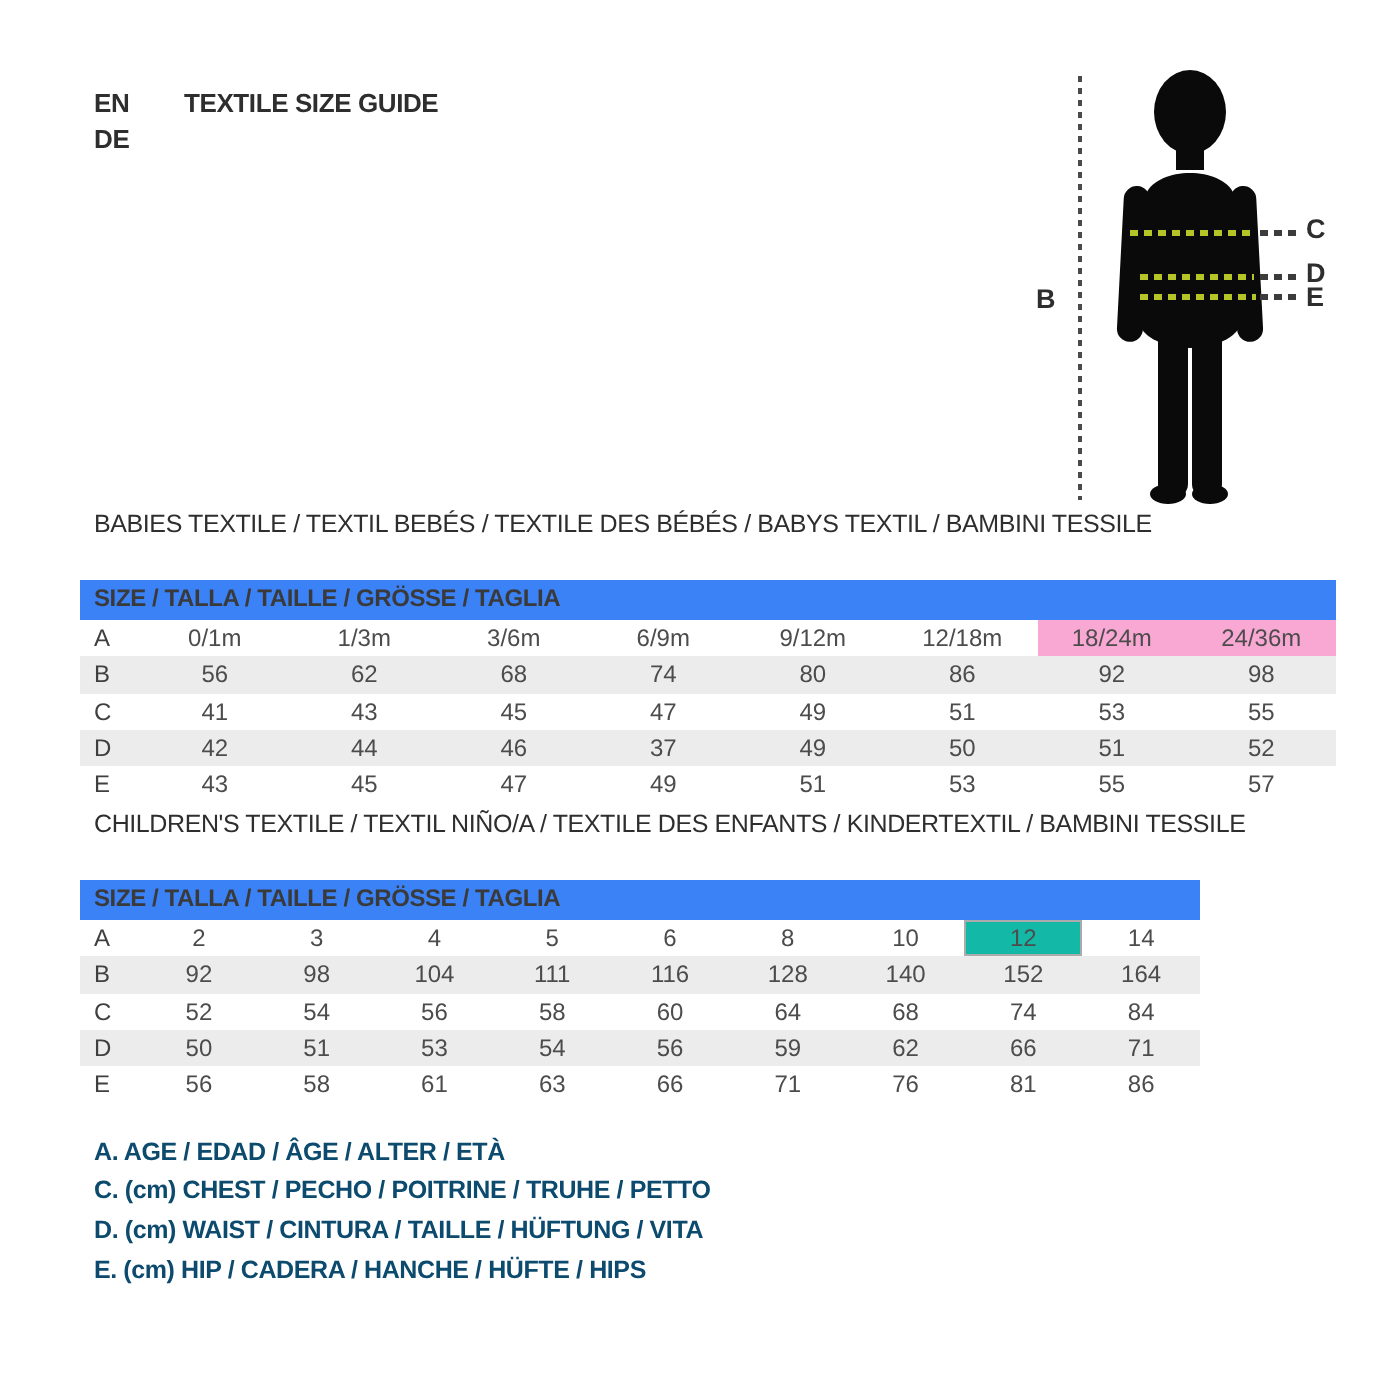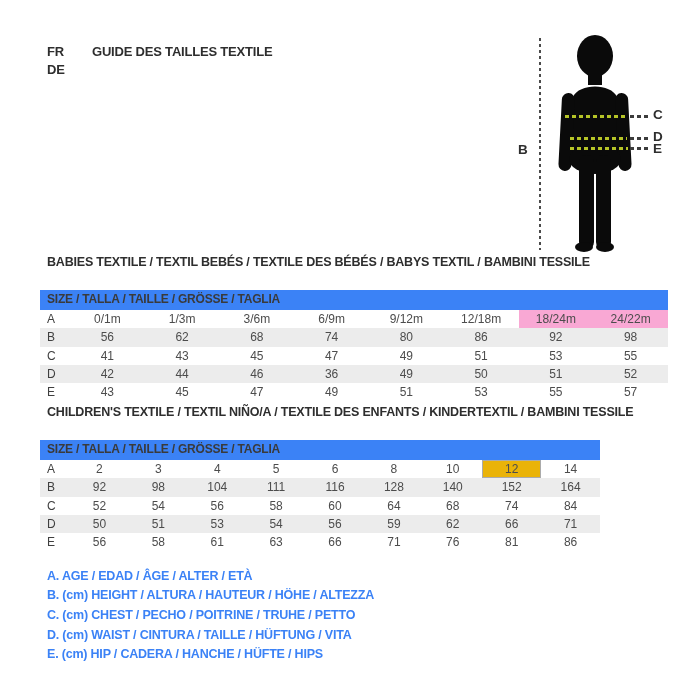--- a/index.html
+++ b/index.html
@@ -14,48 +14,48 @@
   
   .vline{position:absolute;left:539px;top:38px;width:2px;height:212px;
     background:repeating-linear-gradient(to bottom,#4a4a4a 0 3px,transparent 3px 6px);}
   .mline-green{position:absolute;height:3px;
     background:repeating-linear-gradient(to right,#b5c427 0 4px,transparent 4px 7px);}
   .mline-dark{position:absolute;height:3px;
     background:repeating-linear-gradient(to right,#3c3c3c 0 4px,transparent 4px 7px);}
   .fig-label{position:absolute;font-weight:bold;font-size:13.5px;color:#2e2e2e;}
   #silhouette{position:absolute;left:553px;top:33px;}
   
-  .section-title{position:absolute;left:47px;font-size:12.5px;font-weight:bold;letter-spacing:-0.2px;color:#2e2e2e;white-space:nowrap;}
+  .section-title{position:absolute;left:47px;font-size:12.5px;font-weight:normal;letter-spacing:-0.2px;color:#2e2e2e;white-space:nowrap;}
   #babies-title{top:255px;}
   #children-title{top:405px;text-align:center;}
   
   .size-table{position:absolute;left:40px;}
   #babies-table{top:290px;width:628px;}
   #children-table{top:440px;width:560px;}
   .thead{height:20px;line-height:18px;background:#3b82f6;padding-left:7px;box-sizing:border-box;
     font-weight:bold;font-size:12px;letter-spacing:-0.2px;color:#3a3a3a;}
   .trow{display:flex;height:18.3px;font-size:12px;color:#4c4c4c;}
   .trow.stripe{background:#ececec;}
   .cell-label{flex:0 0 30px;width:30px;padding-left:7px;box-sizing:border-box;line-height:18.3px;color:#3f3f3f;}
   .cell{flex:1;text-align:center;line-height:18.3px;}
-  .cell.hl{background:#eab308;box-shadow:inset 0 0 0 1px #ababab;}
+  .cell.hl{background:#14b8a6;box-shadow:inset 0 0 0 1px #ababab;}
   .cell.shaded{background:#f9a8d4;}
   
   .legend{position:absolute;left:47px;top:566px;}
-  .legend-line{height:19.6px;display:flex;align-items:center;font-weight:bold;font-size:12.5px;letter-spacing:-0.2px;color:#3b82f6;white-space:nowrap;}
+  .legend-line{height:19.6px;display:flex;align-items:center;font-weight:bold;font-size:12.5px;letter-spacing:-0.2px;color:#0c4a6e;white-space:nowrap;}
 </style>
 </head>
 <body>
 
 <div id="canvas">
 
   <div class="lang-block">
     <div class="lang-row">
-      <span class="lang-code">FR</span>
-      <span>GUIDE DES TAILLES TEXTILE</span>
+      <span class="lang-code">EN</span>
+      <span>TEXTILE SIZE GUIDE</span>
     </div>
     <div class="lang-row">
       <span class="lang-code">DE</span>
     </div>
   </div>
 
   <div class="vline"></div>
   <span class="fig-label" style="left:518px;top:142px;">B</span>
 
   <svg id="silhouette" width="86" height="222" viewBox="0 0 86 222">
@@ -90,21 +90,21 @@
       <div class="thead">SIZE / TALLA / TAILLE / GRÖSSE / TAGLIA</div>
       <div class="trow">
         <span class="cell-label">A</span>
         <span class="cell">0/1m</span>
         <span class="cell">1/3m</span>
         <span class="cell">3/6m</span>
         <span class="cell">6/9m</span>
         <span class="cell">9/12m</span>
         <span class="cell">12/18m</span>
         <span class="cell shaded">18/24m</span>
-        <span class="cell shaded">24/22m</span>
+        <span class="cell shaded">24/36m</span>
       </div>
       <div class="trow stripe">
         <span class="cell-label">B</span>
         <span class="cell">56</span>
         <span class="cell">62</span>
         <span class="cell">68</span>
         <span class="cell">74</span>
         <span class="cell">80</span>
         <span class="cell">86</span>
         <span class="cell">92</span>
@@ -119,21 +119,21 @@
         <span class="cell">49</span>
         <span class="cell">51</span>
         <span class="cell">53</span>
         <span class="cell">55</span>
       </div>
       <div class="trow stripe">
         <span class="cell-label">D</span>
         <span class="cell">42</span>
         <span class="cell">44</span>
         <span class="cell">46</span>
-        <span class="cell">36</span>
+        <span class="cell">37</span>
         <span class="cell">49</span>
         <span class="cell">50</span>
         <span class="cell">51</span>
         <span class="cell">52</span>
       </div>
       <div class="trow">
         <span class="cell-label">E</span>
         <span class="cell">43</span>
         <span class="cell">45</span>
         <span class="cell">47</span>
@@ -205,19 +205,18 @@
         <span class="cell">66</span>
         <span class="cell">71</span>
         <span class="cell">76</span>
         <span class="cell">81</span>
         <span class="cell">86</span>
       </div>
     </div>
 
   <div class="legend">
     <div class="legend-line">A. AGE / EDAD / ÂGE / ALTER / ETÀ</div>
-    <div class="legend-line">B. (cm) HEIGHT / ALTURA / HAUTEUR / HÖHE / ALTEZZA</div>
     <div class="legend-line">C. (cm) CHEST / PECHO / POITRINE / TRUHE / PETTO</div>
     <div class="legend-line">D. (cm) WAIST / CINTURA / TAILLE / HÜFTUNG / VITA</div>
     <div class="legend-line">E. (cm) HIP / CADERA / HANCHE / HÜFTE / HIPS</div>
   </div>
 
 </div>
 
 </body></html>

